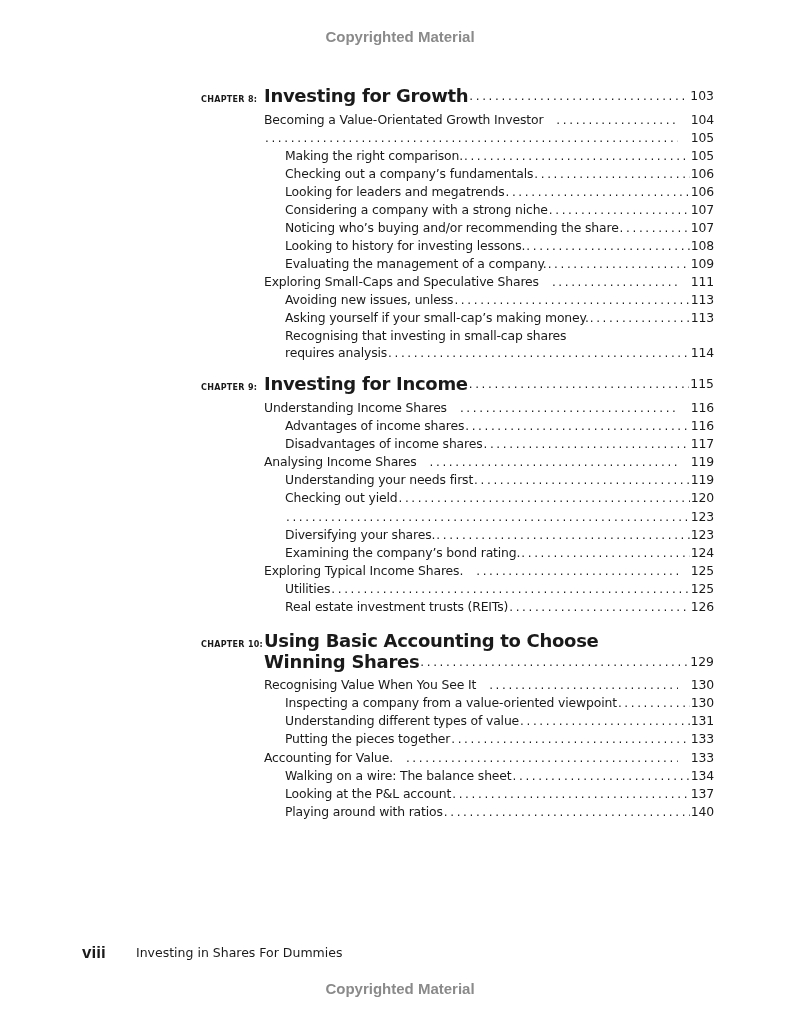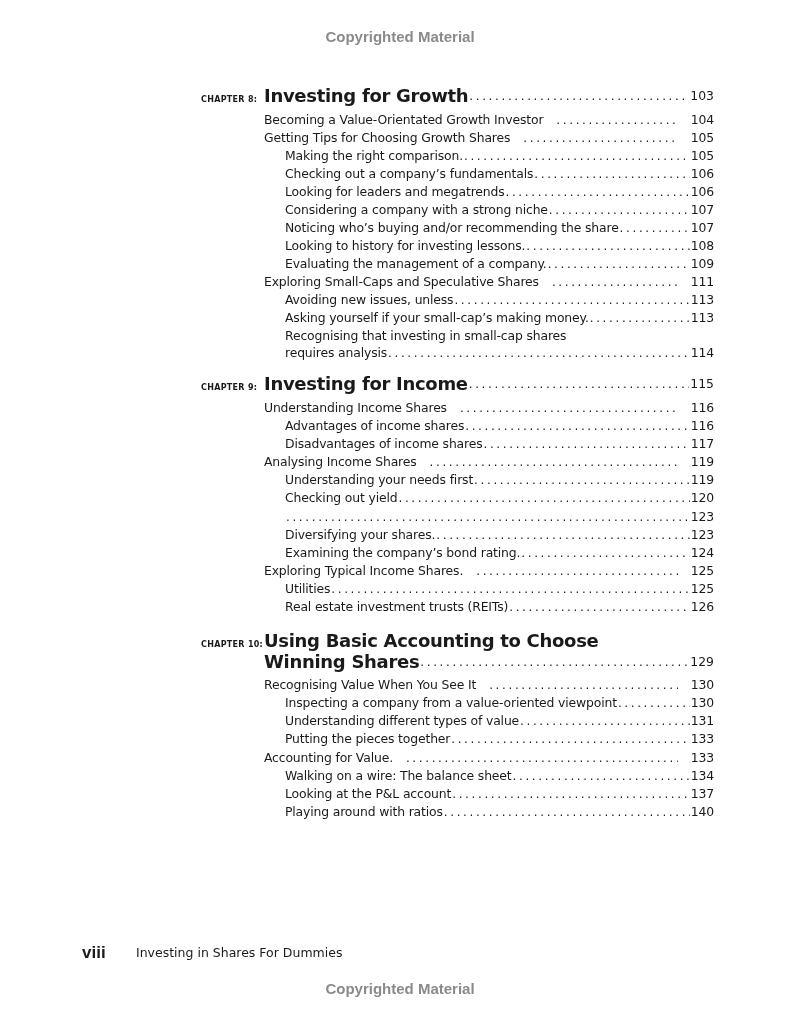--- a/index.html
+++ b/index.html
@@ -38,21 +38,20 @@
       <span class="ch-title">Investing for Growth</span>
       <span class="dots"></span>
       <span class="pg" style="font-size:12.4px">103</span>
     </div>
     <div class="row l1" style="top:112px">
         <span class="txt">Becoming a Value-Orientated Growth Investor</span>
         <span class="dots"></span>
         <span class="pg">104</span>
       </div>
     <div class="row l1" style="top:130px">
-        <span class="txt">Getting Tips for Choosing Growth Shares</span>
         <span class="dots"></span>
         <span class="pg">105</span>
       </div>
     <div class="row l2" style="top:148px">
         <span class="txt">Making the right comparison.</span>
         <span class="dots"></span>
         <span class="pg">105</span>
       </div>
     <div class="row l2" style="top:166px">
         <span class="txt">Checking out a company’s fundamentals</span>

